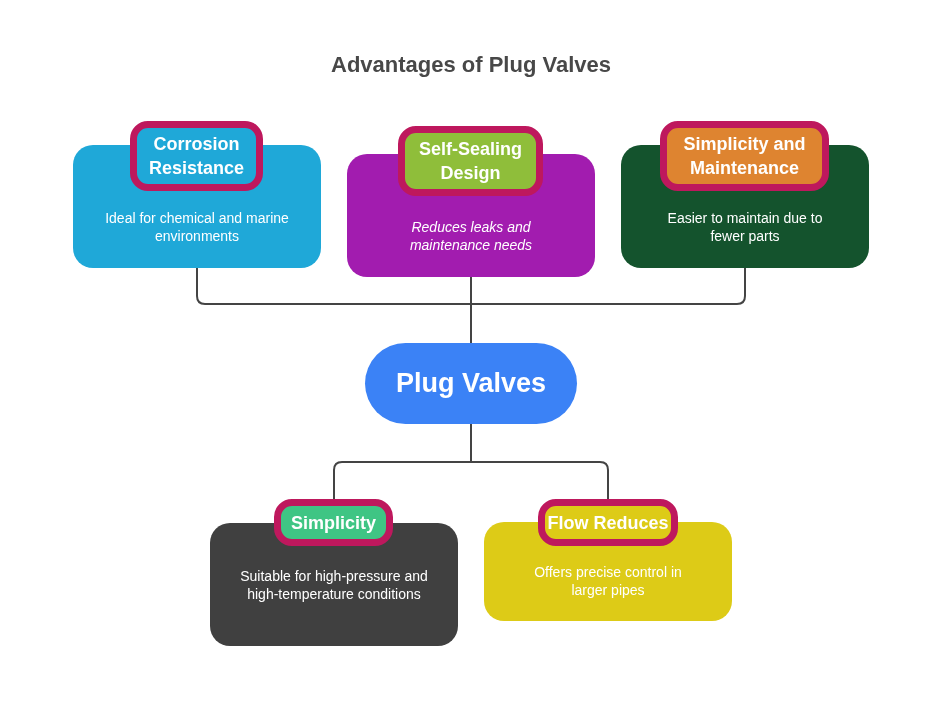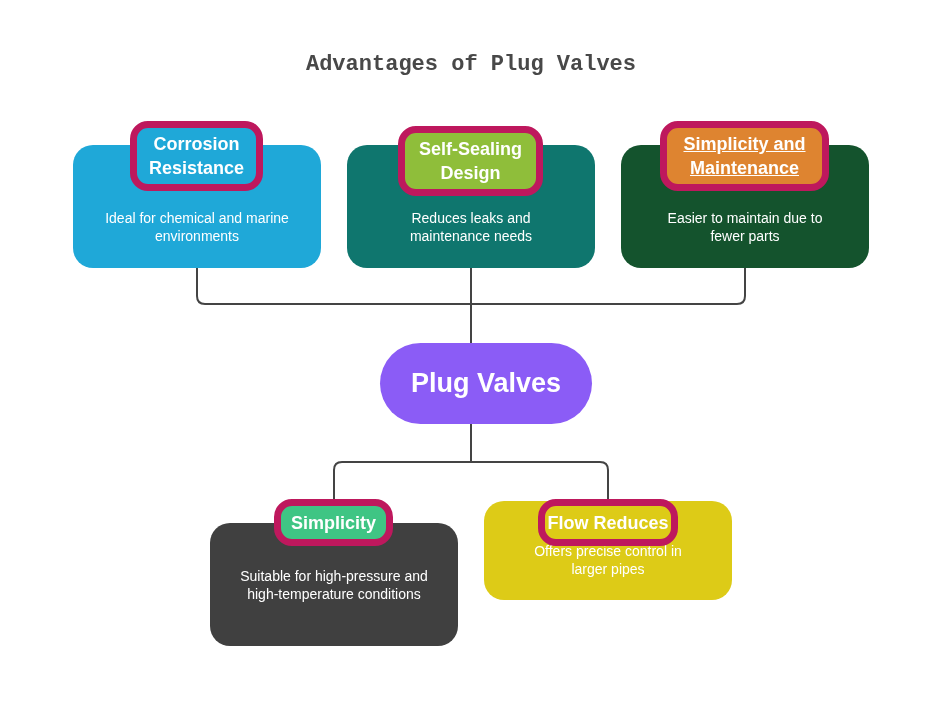--- a/index.html
+++ b/index.html
@@ -1,51 +1,51 @@
 <!DOCTYPE html>
 <html><head>
 <meta charset="utf-8">
 <style>
   html, body { margin:0; padding:0; background:#ffffff; }
   body { width:942px; height:708px; position:relative; overflow:hidden; font-family:"Liberation Sans", sans-serif; }
-  .title { position:absolute; left:0; width:942px; top:52px; text-align:center; font-weight:bold; font-size:22px; color:#484848;font-family:Liberation Mono, monospace; }
+  .title { position:absolute; left:0; width:942px; top:52px; text-align:center; font-weight:bold; font-size:22px; color:#484848; }
   svg.lines { position:absolute; left:0; top:0; }
   .card { position:absolute; border-radius:20px; color:#fff; }
   .card .desc { position:absolute; left:10px; right:10px; text-align:center; font-size:14px; line-height:18px; }
   .tab { position:absolute; border:7px solid #be185d; border-radius:18px; color:#fff; font-weight:bold; font-size:18px; line-height:24px; text-align:center; display:flex; align-items:center; justify-content:center; box-sizing:border-box; }
-  .center { position:absolute; left:380px; top:343px; width:212px; height:81px; border-radius:41px; background:#8b5cf6; color:#fff; font-weight:bold; font-size:27px; display:flex; align-items:center; justify-content:center;text-align:right; }
+  .center { position:absolute; left:365px; top:343px; width:212px; height:81px; border-radius:41px; background:#3b82f6; color:#fff; font-weight:bold; font-size:27px; display:flex; align-items:center; justify-content:center;text-align:right; }
 </style>
 </head>
 <body>
 
 <div class="title">Advantages of Plug Valves</div>
 
 <svg class="lines" width="942" height="708">
   <path d="M197 268 V296 Q197 304 205 304 H737 Q745 304 745 296 V268 M471 268 V343" fill="none" stroke="#444" stroke-width="2"></path>
   <path d="M471 424 V462 M334 499 V470 Q334 462 342 462 H600 Q608 462 608 470 V499" fill="none" stroke="#444" stroke-width="2"></path>
 </svg>
 
 <div class="card" style="left:73px;top:145px;width:248px;height:123px;background:#1FA8D8;">
   <div class="desc" style="top:64px;">Ideal for chemical and marine environments</div>
 </div>
 <div class="tab" style="left:130px;top:121px;width:133px;height:70px;background:#1FA8D8;padding:0 10px;">Corrosion Resistance</div>
 
-<div class="card" style="left:347px;top:145px;width:248px;height:123px;background:#0f766e;">
+<div class="card" style="left:347px;top:154px;width:248px;height:123px;background:#a21caf;font-style:italic;">
   <div class="desc" style="top:64px;padding:0 40px;">Reduces leaks and maintenance needs</div>
 </div>
 <div class="tab" style="left:398px;top:126px;width:145px;height:70px;background:#8FBE3A;padding:0 8px;">Self-Sealing Design</div>
 
 <div class="card" style="left:621px;top:145px;width:248px;height:123px;background:#14532d;">
   <div class="desc" style="top:64px;padding:0 18px;">Easier to maintain due to fewer parts</div>
 </div>
-<div class="tab" style="left:660px;top:121px;width:169px;height:70px;background:#DE8430;padding:0 4px;text-decoration:underline;">Simplicity and Maintenance</div>
+<div class="tab" style="left:660px;top:121px;width:169px;height:70px;background:#DE8430;padding:0 4px;">Simplicity and Maintenance</div>
 
 <div class="center">Plug Valves</div>
 
 <div class="card" style="left:210px;top:523px;width:248px;height:123px;background:#404040;">
   <div class="desc" style="top:44px;padding:0 20px;">Suitable for high-pressure and high-temperature conditions</div>
 </div>
 <div class="tab" style="left:274px;top:499px;width:119px;height:47px;background:#3FC584;">Simplicity</div>
 
-<div class="card" style="left:484px;top:501px;width:248px;height:99px;background:#DDCB17;">
+<div class="card" style="left:484px;top:522px;width:248px;height:99px;background:#DDCB17;">
   <div class="desc" style="top:41px;padding:0 40px;">Offers precise control in larger pipes</div>
 </div>
 <div class="tab" style="left:538px;top:499px;width:140px;height:47px;background:#DDCB17;">Flow Reduces</div>
 
 </body></html>

